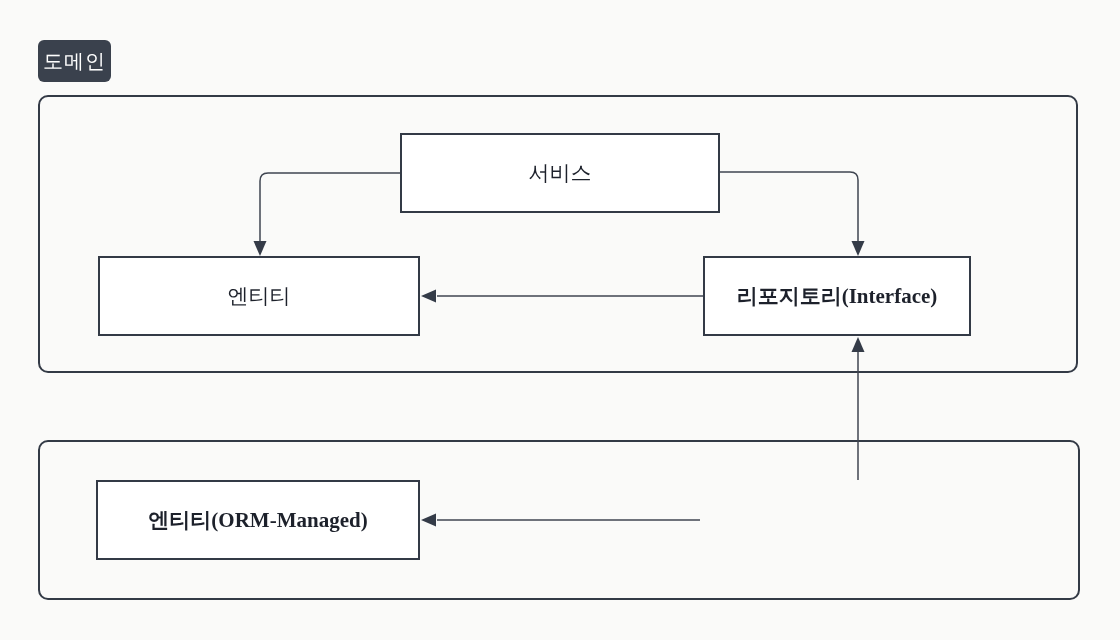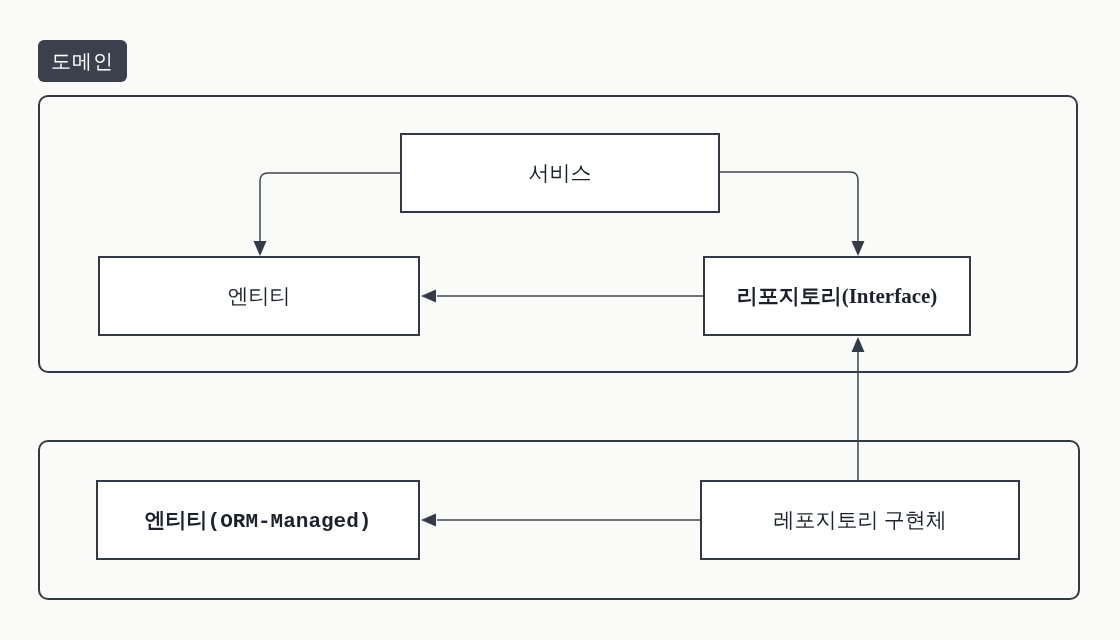--- a/index.html
+++ b/index.html
@@ -20,21 +20,21 @@
     inset: 0;
   }
   .group-badge {
     position: absolute;
     display: flex;
     align-items: center;
     justify-content: center;
     background: #3a414d;
     color: #ffffff;
     font-size: 20px;
-    padding: 0 13px;
+    padding: 0 5px;
     height: 42px;
     border-radius: 6px;
     box-sizing: border-box;
     letter-spacing: 1px;
   }
   .group-container {
     position: absolute;
     border: 2px solid #333a46;
     border-radius: 10px;
     background: transparent;
@@ -112,21 +112,18 @@
   </div>
 
   <div class="node-box" style="left:98px; top:256px; width:322px; height:80px;">
     <span>엔티티</span>
   </div>
 
   <div class="node-box bold" style="left:703px; top:256px; width:268px; height:80px;">
     <span>리포지토리(Interface)</span>
   </div>
 
-  <div class="node-box bold" style="left:96px; top:480px; width:324px; height:80px;font-family:Liberation Mono, monospace;">
+  <div class="node-box bold" style="left:96px; top:480px; width:324px; height:80px;">
     <span>엔티티(ORM-Managed)</span>
   </div>
 
-  <div class="node-box" style="left:700px; top:480px; width:320px; height:80px;">
-    <span>레포지토리 구현체</span>
-  </div>
 
 </div>
 
 </body></html>

